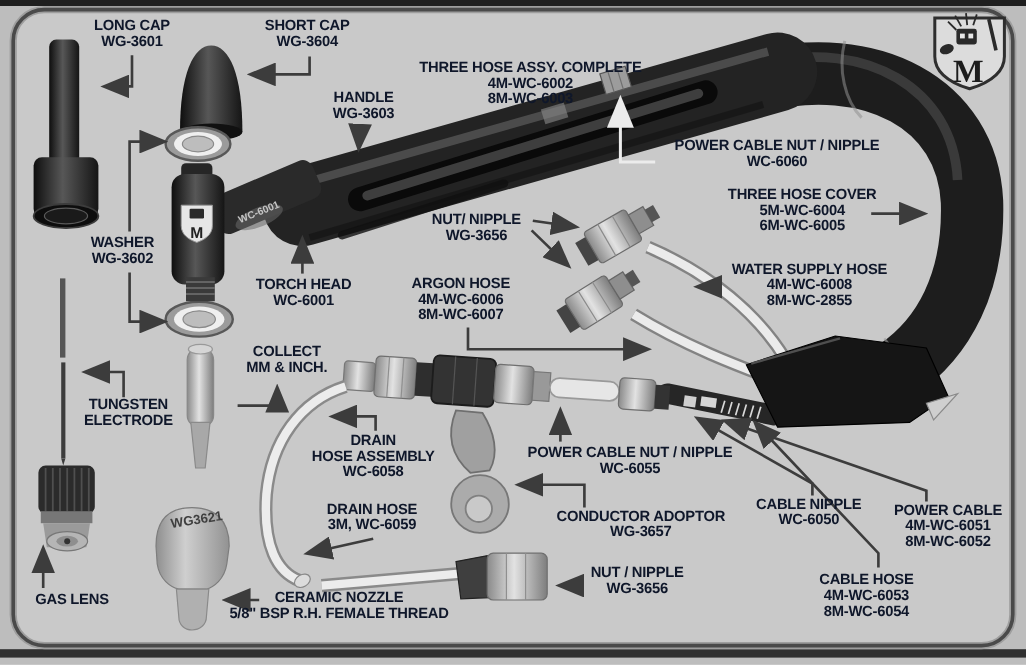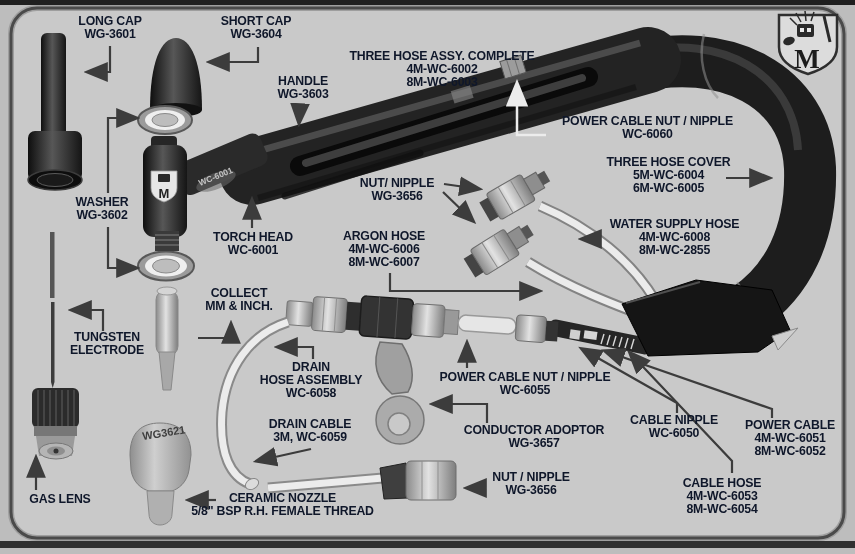--- a/index.html
+++ b/index.html
@@ -335,21 +335,21 @@
 <div class="lbl" style="left:189px;top:287px;width:100px;">
   <span>COLLECT</span>
   <span>MM &amp; INCH.</span>
 </div>
 <div class="lbl" style="left:240px;top:361px;width:142px;">
   <span>DRAIN</span>
   <span>HOSE ASSEMBLY</span>
   <span>WC-6058</span>
 </div>
 <div class="lbl" style="left:250px;top:418px;width:120px;">
-  <span>DRAIN CABLE</span>
+  <span>DRAIN HOSE</span>
   <span>3M, WC-6059</span>
 </div>
 <div class="lbl" style="left:425px;top:371px;width:200px;">
   <span>POWER CABLE NUT / NIPPLE</span>
   <span>WC-6055</span>
 </div>
 <div class="lbl" style="left:442px;top:424px;width:184px;">
   <span>CONDUCTOR ADOPTOR</span>
   <span>WG-3657</span>
 </div>

